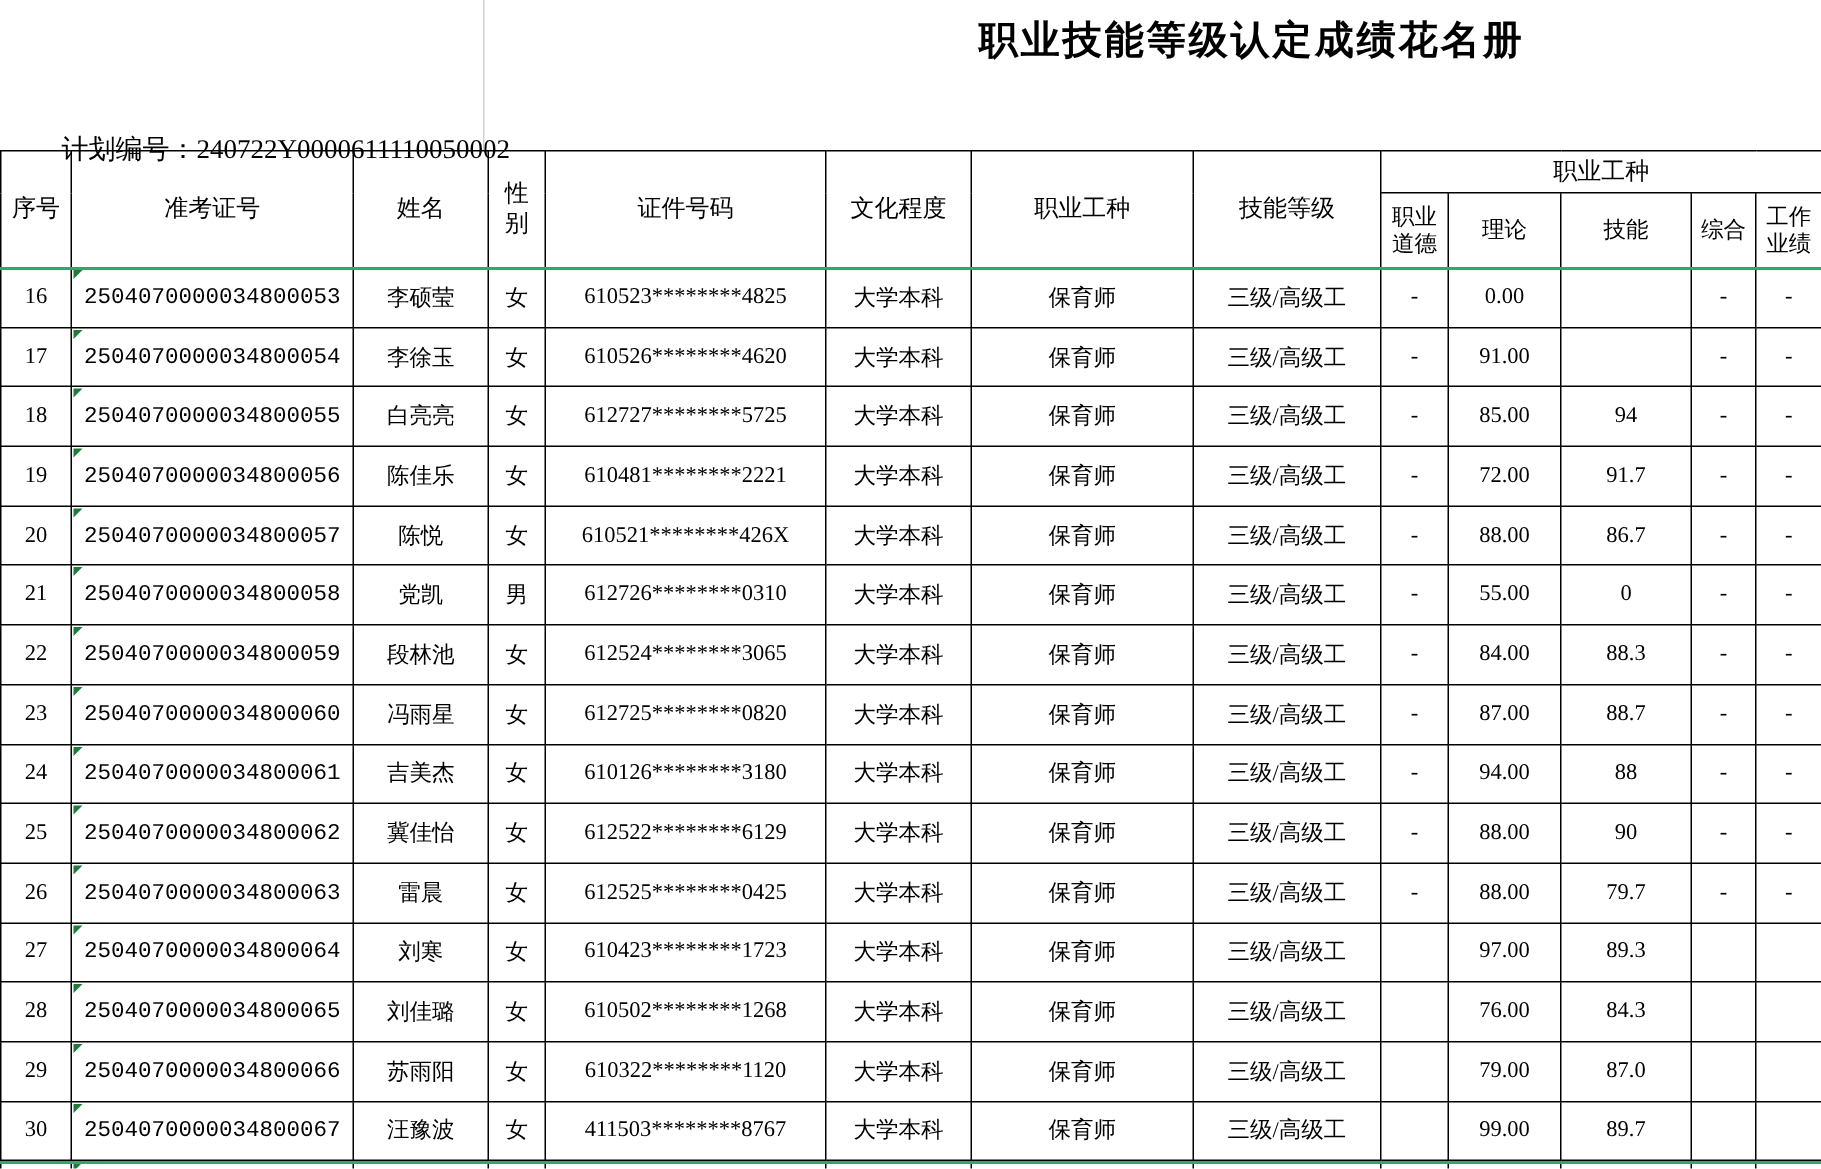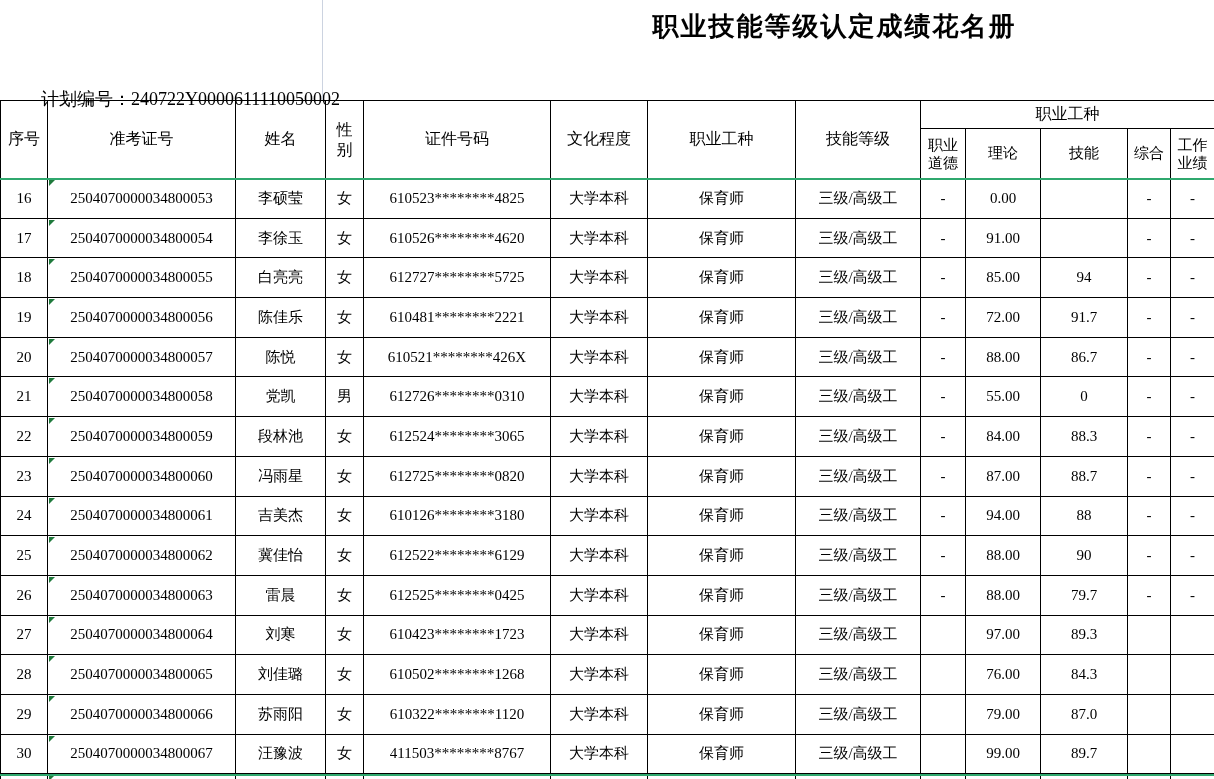--- a/index.html
+++ b/index.html
@@ -36,21 +36,21 @@
   .roster tbody td { font-size:15px; }
   thead tr.group-row { height:28px; }
   thead tr.sub-row { height:50px; }
   tbody tr { height:39.7px;margin-top:40px; }
 
   
   .wrap1 { width:1.1em; margin:0 auto; word-break:break-all; line-height:1.25; }
   .wrap2 { width:2.2em; margin:0 auto; word-break:break-all; line-height:1.2; }
 
   
-  td.ticket-cell { position:relative; }
+  td.ticket-cell { position:relative;font-family:Liberation Mono, monospace; }
   .tri {
     position:absolute; left:1px; top:1px; width:0; height:0;
     border-top:6px solid #1f7a3c; border-right:6px solid transparent;
   }
 
   
   .hline-green { position:absolute; left:0; width:1214px; height:2px; background:#2fa86e; z-index:5; }
   .hline-green.top-line { top:178px; }
   .hline-green.bottom-line { top:774px; }
 </style>

